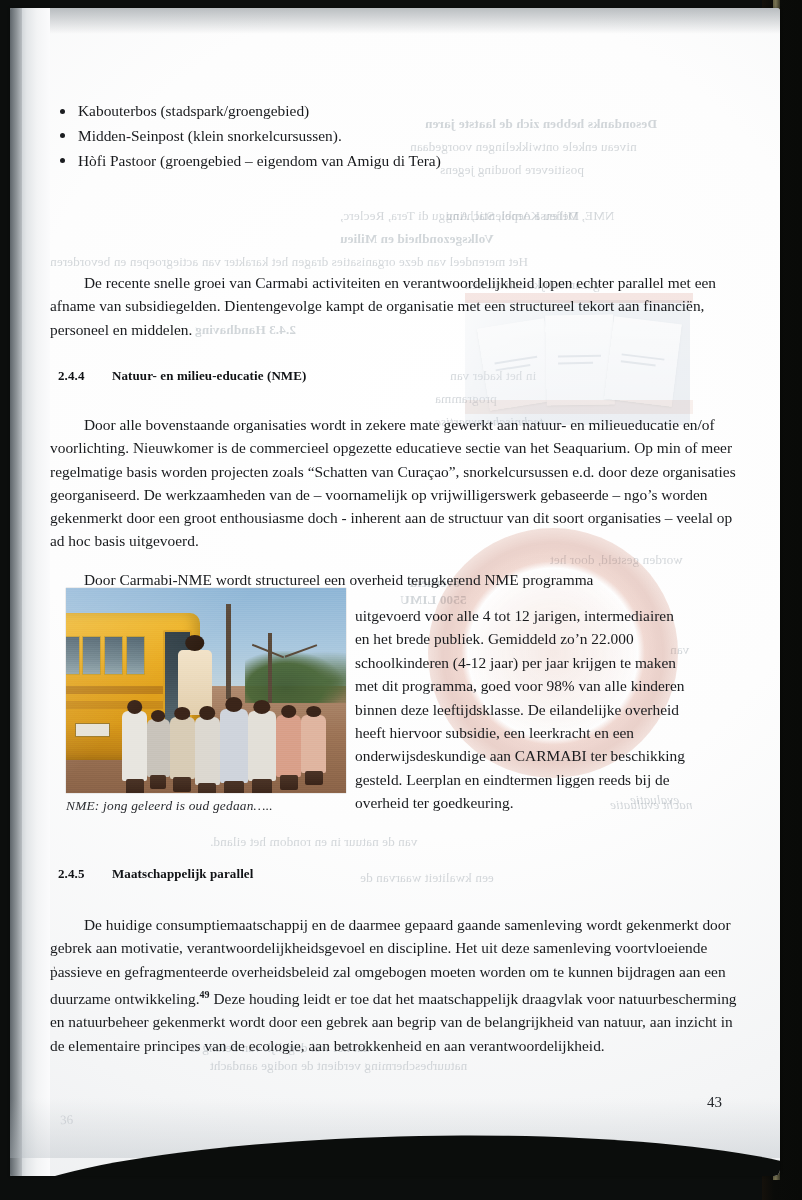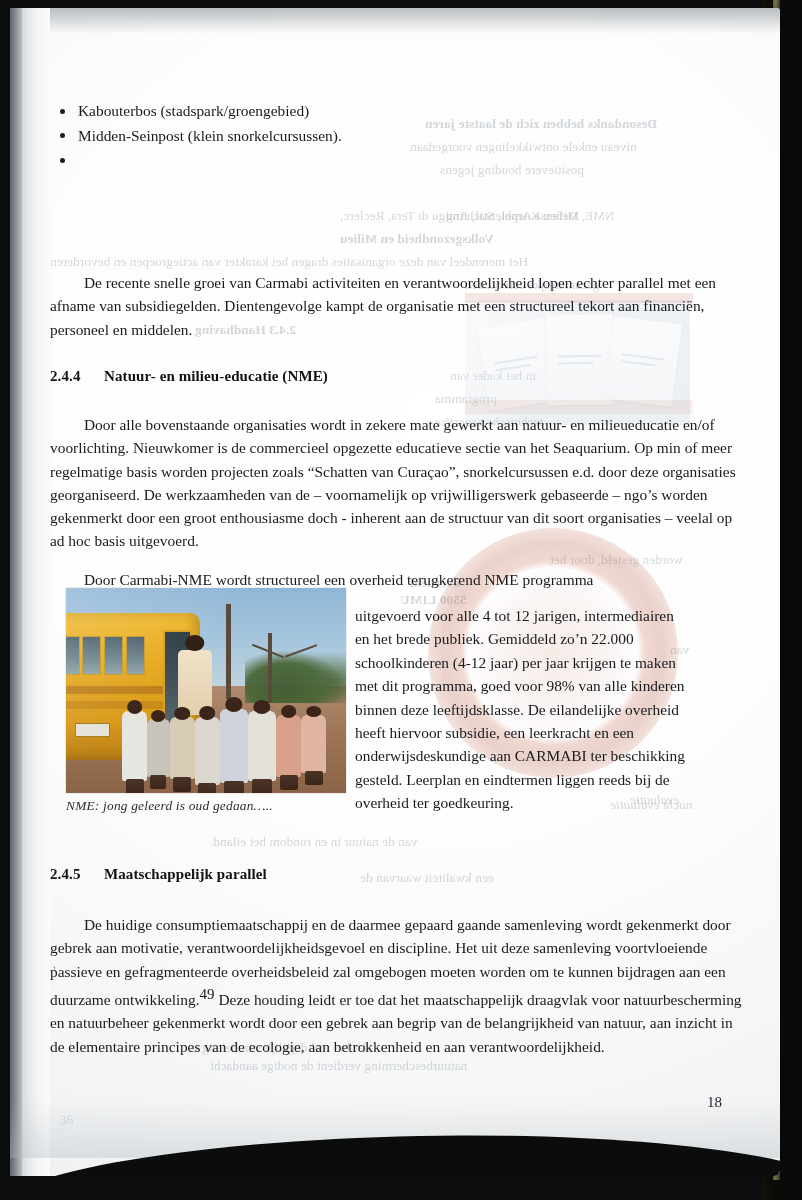--- a/index.html
+++ b/index.html
@@ -185,25 +185,26 @@
     position: absolute;
     left: 10px; top: 9.5px;
     width: 5px; height: 5px;
     background: #1b1d20;
     border-radius: 50%;
   }
 
   .indent { text-indent: 34px; }
 
   h2.sec {
-    font-size: 15px;
+    font-size: 13px;
     font-weight: bold;
     font-family: "Liberation Serif", serif;
     color: #101215;
     letter-spacing: .1px;
+    margin-left: 8px;
   }
   h2.sec .num { display: inline-block; width: 54px; }
 
   .photo-wrap {
     position: absolute;
     left: 56px; top: 580px;
     width: 280px; height: 205px;
   }
   .photo {
     width: 100%; height: 100%;
@@ -222,21 +223,21 @@
     letter-spacing: .2px;
   }
 
   .wrap-para {
     position: absolute;
     left: 345px; top: 596px;
     width: 330px;
   }
   .wrap-para p { line-height: 23.4px; }
 
-  sup { font-size: 15px; vertical-align: super; }
+  sup { font-size: 10px; vertical-align: super; font-weight: bold; }
 
   .pageno {
     position: absolute;
     right: 58px; top: 1086px;
     font-size: 15px;
     color: #23262a;
   }
 
   .stray-mark {
     position: absolute;
@@ -361,20 +362,21 @@
         <li>
           <span class="bul"></span>
           <span>Kabouterbos (stadspark/groengebied)</span>
         </li>
         <li>
           <span class="bul"></span>
           <span>Midden-Seinpost (klein snorkelcursussen).</span>
         </li>
         <li>
           <span class="bul"></span>
+          <span>Hòfi Pastoor (groengebied – eigendom van Amigu di Tera)</span>
         </li>
       </ul>
 
 
       <p class="col indent" style="top:263px;">De recente snelle groei van Carmabi activiteiten en verantwoordelijkheid lopen echter parallel met een afname van subsidiegelden. Dientengevolge kampt de organisatie met een structureel tekort aan financiën, personeel en middelen.</p>
 
       <h2 class="col sec" style="top:360px;">
         <span class="num">2.4.4</span><span>Natuur- en milieu-educatie (NME)</span>
       </h2>
 
@@ -453,21 +455,21 @@
       <div class="caption">NME: jong geleerd is oud gedaan…..</div>
 
       <h2 class="col sec" style="top:858px;">
         <span class="num">2.4.5</span><span>Maatschappelijk parallel</span>
       </h2>
 
       <p class="col indent" style="top:905px;"><span>De huidige consumptiemaatschappij en de daarmee gepaard gaande samenleving wordt gekenmerkt door gebrek aan motivatie, verantwoordelijkheidsgevoel en discipline. Het uit deze samenleving voortvloeiende passieve en gefragmenteerde overheidsbeleid zal omgebogen moeten worden om te kunnen bijdragen aan een duurzame ontwikkeling.</span><sup>49</sup> <span>Deze houding leidt er toe dat het maatschappelijk draagvlak voor natuurbescherming en natuurbeheer gekenmerkt wordt door een gebrek aan begrip van de belangrijkheid van natuur, aan inzicht in de elementaire principes van de ecologie, aan betrokkenheid en aan verantwoordelijkheid.</span></p>
 
       <div class="stray-mark">'</div>
 
-      <div class="pageno">18</div>
+      <div class="pageno">43</div>
 
       <div class="faint-bottom-mark">36</div>
     </div>
 
     <div class="page-bottom-shade"></div>
     <div class="page-bottom-curve"></div>
   </div>
 </div>
 
 </body></html>

